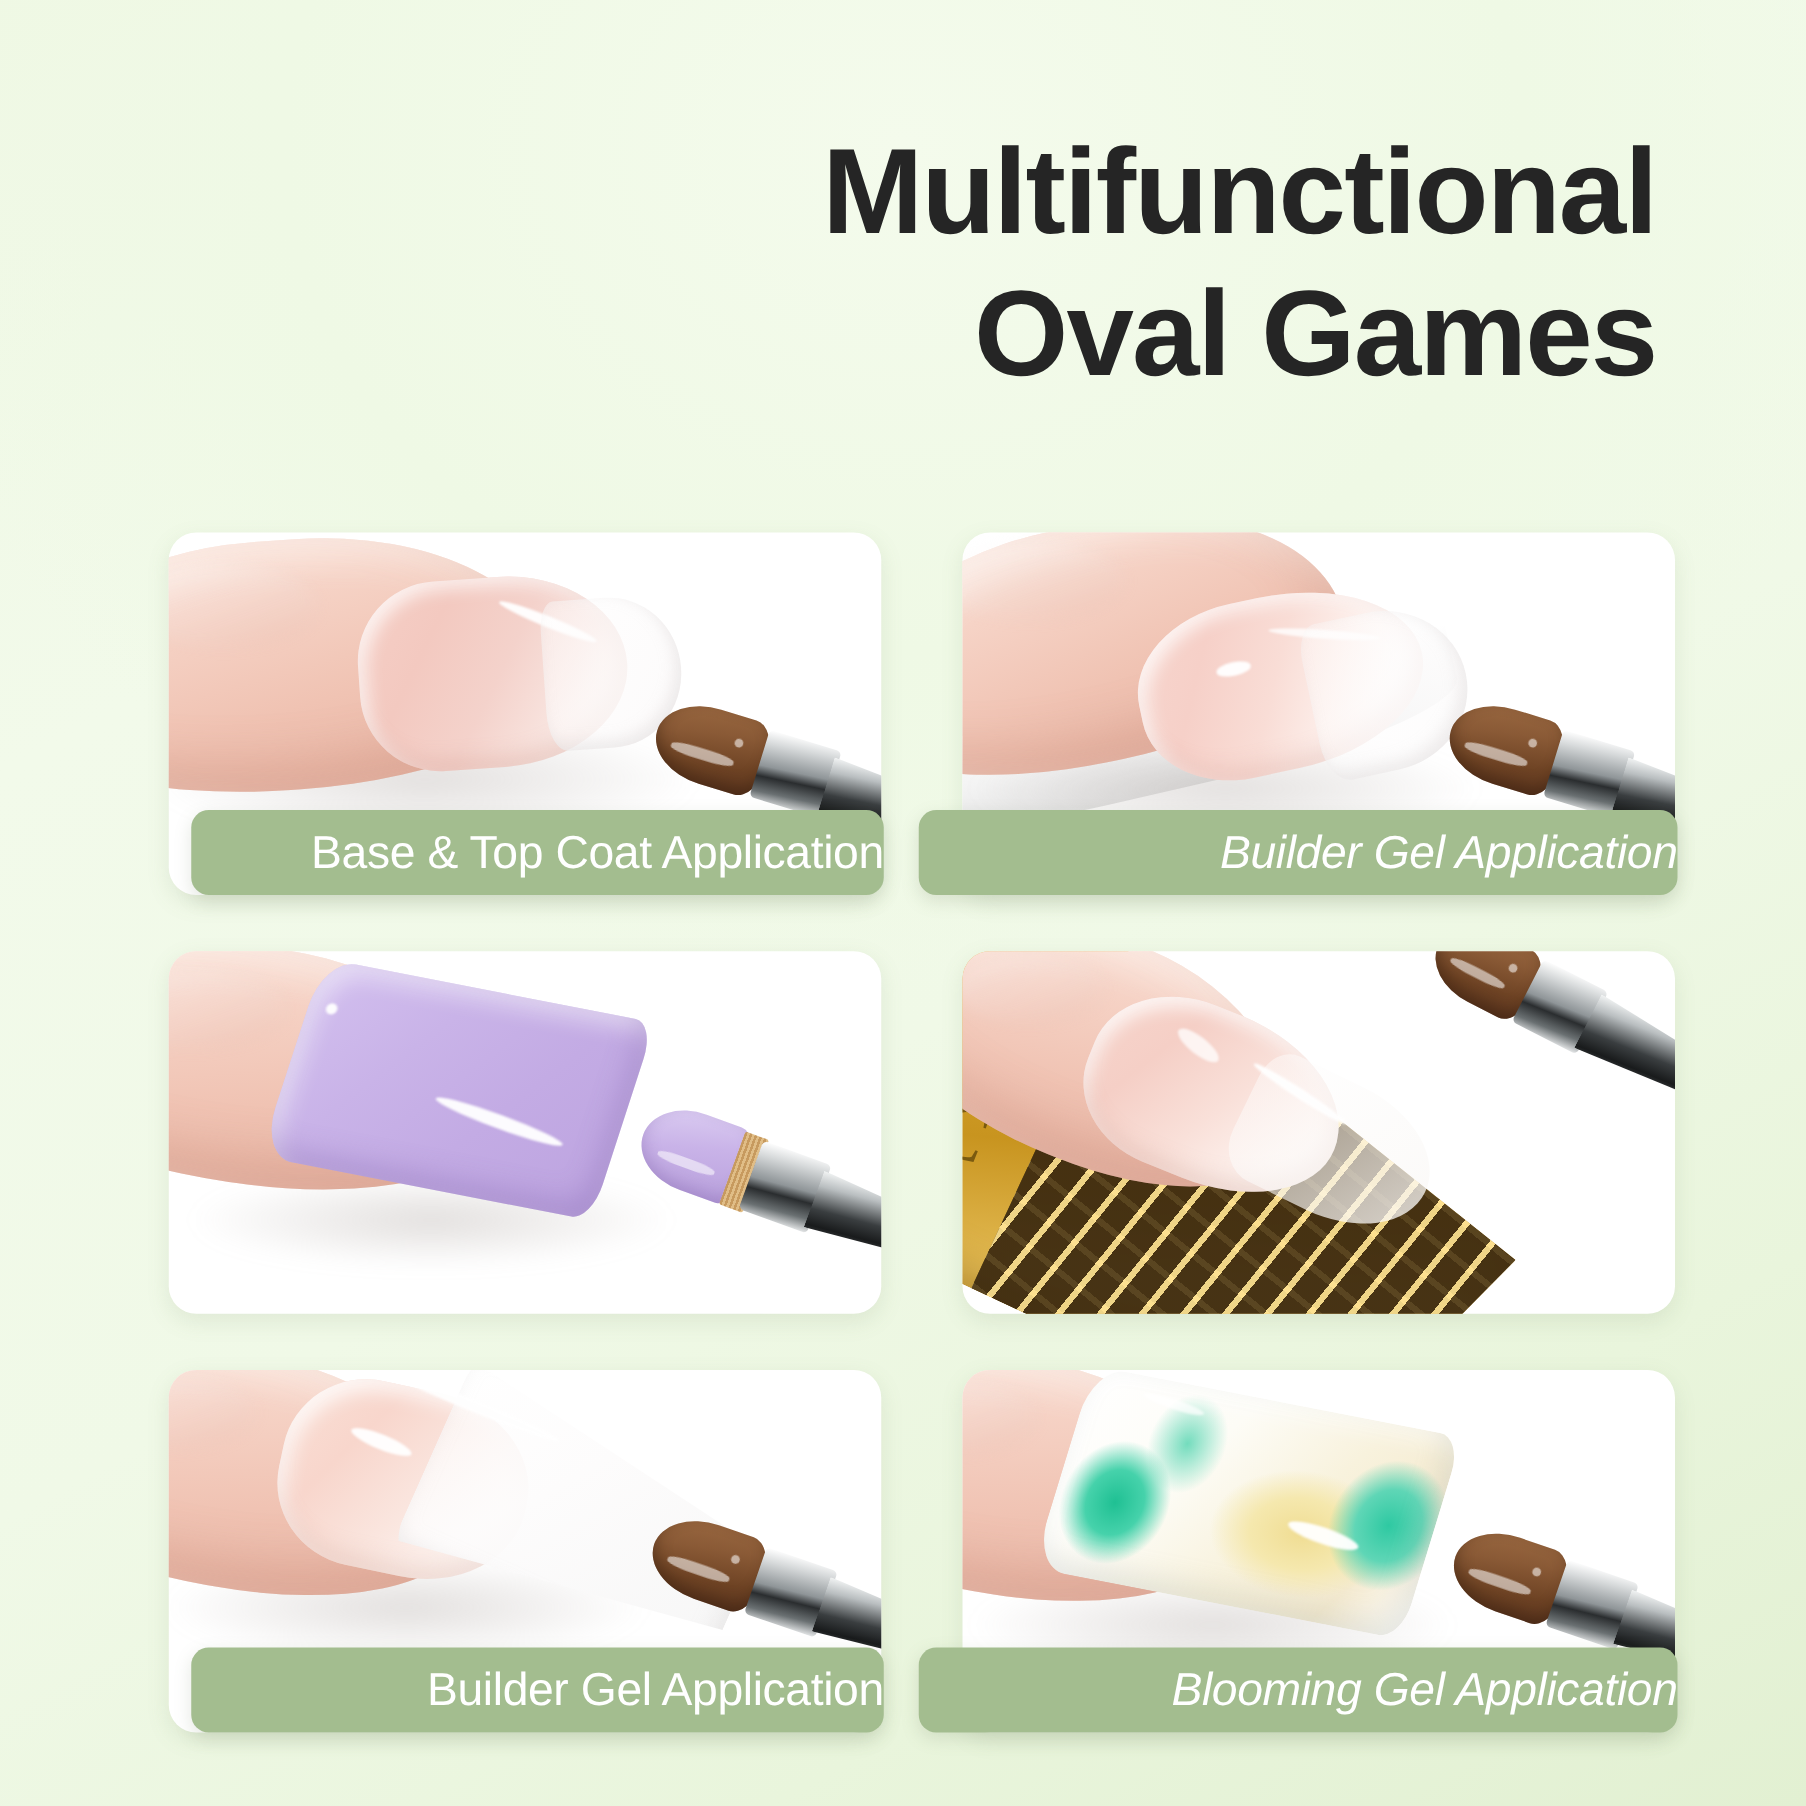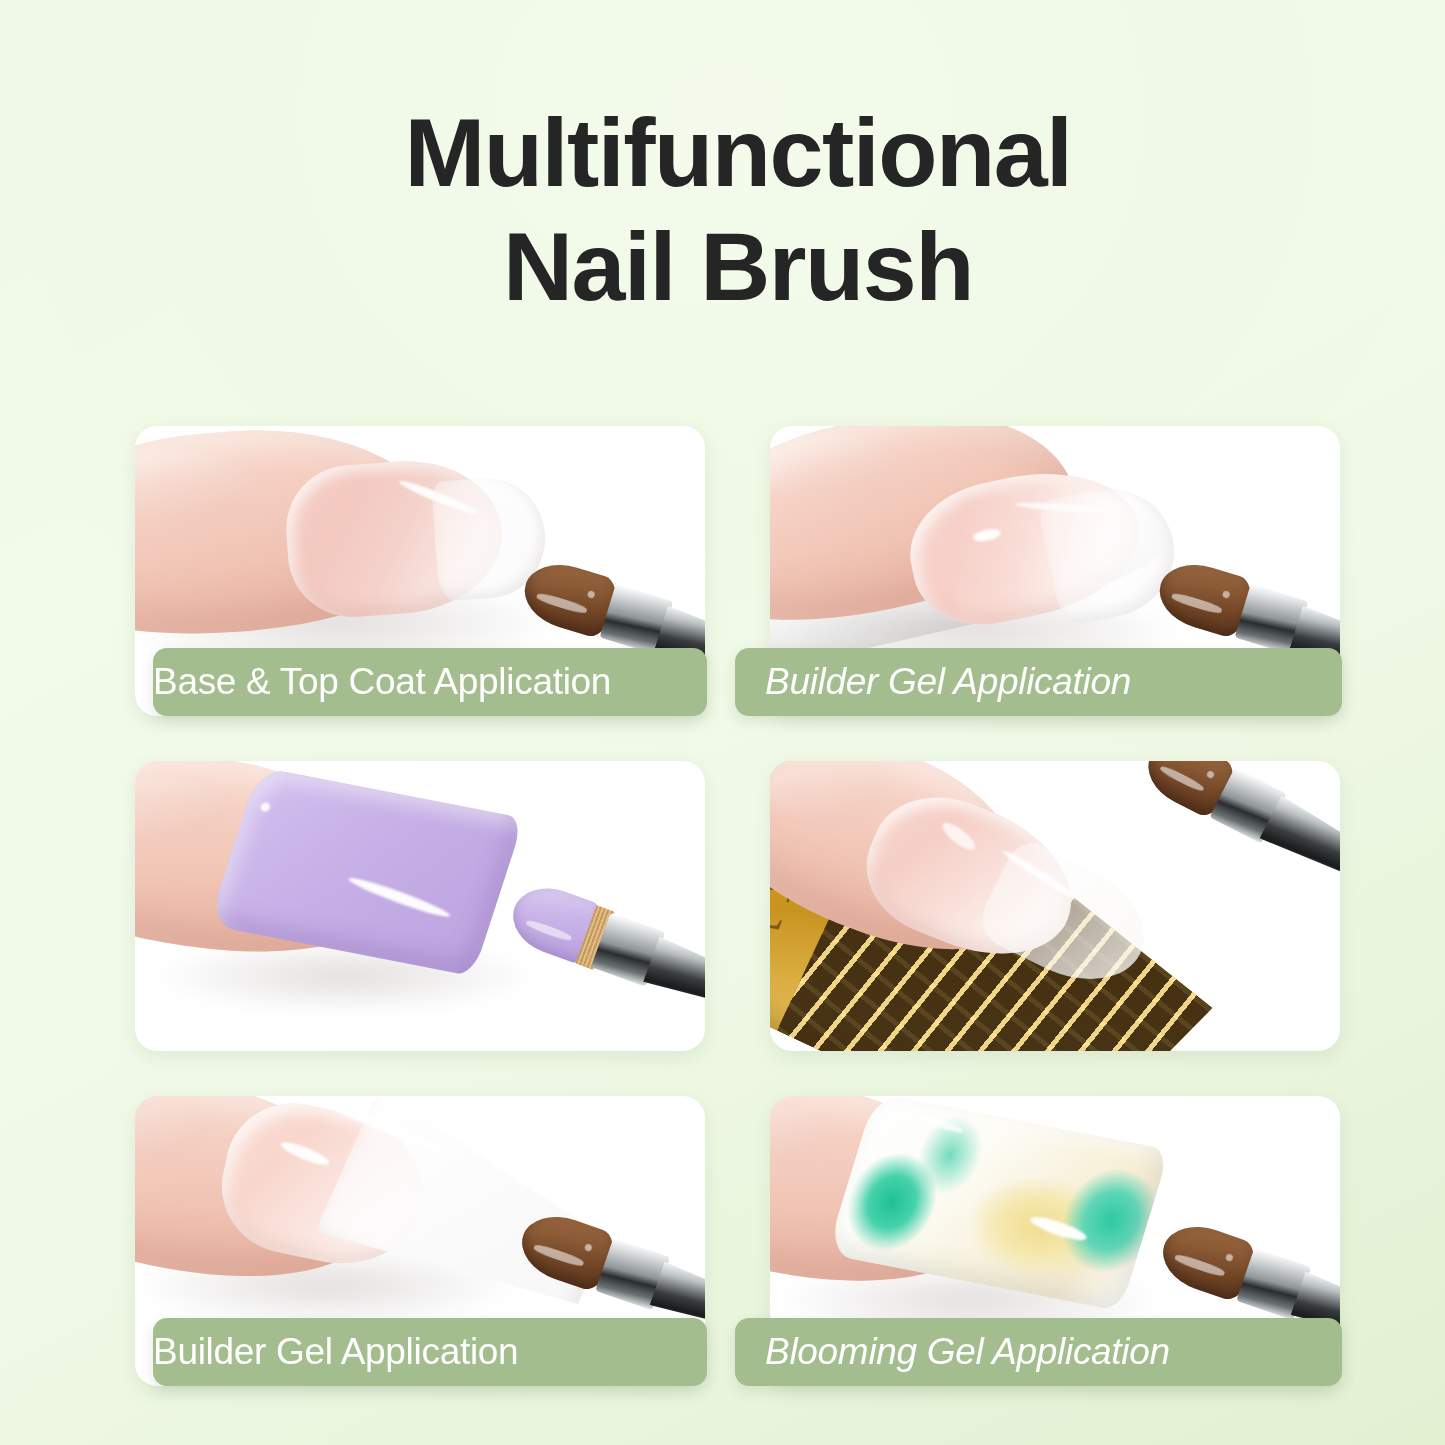--- a/index.html
+++ b/index.html
@@ -12,21 +12,21 @@
 
   #page {
     position:relative;
     width:1445px; height:1445px;
     background:
       radial-gradient(ellipse 1100px 900px at 50% 8%, #f4fbec 0%, #eff9e5 45%, rgba(239,249,229,0) 75%),
       linear-gradient(152deg, #eff8e4 0%, #f2faea 28%, #f0f9e7 55%, #e9f5dc 80%, #e2f0d2 100%);
   }
 
   
-  .header { position:absolute; left:0; right:0; top:96px; text-align:center;margin-left:31px; }
+  .header { position:absolute; left:0; right:0; top:96px; text-align:right;margin-left:31px; }
 
   .title {
     font-size:97px;
     font-weight:bold;
     line-height:1.18;
     color:#252525;
     letter-spacing:-1.5px;
     padding:0 120px;
   }
   .title-line { display:block; }
@@ -73,21 +73,22 @@
     z-index:6;
     overflow:hidden;
   }
   .band-text {
     color:#ffffff;
     font-size:37px;
     font-weight:400;
     letter-spacing:-0.3px;
     white-space:nowrap;
     width:100%;
-    text-align:left;
+    text-align:right;
+    margin-left:38px;
   }
 
   
   .col-left .band  { left:18px;  right:-2px; }
   
   .col-right .band { left:-35px; right:-2px;font-style:italic; }
   .col-right .band-text { padding-left:30px; }
 
   
   .scene { position:absolute; inset:0; }
@@ -154,21 +155,21 @@
   }
 </style>
 </head>
 <body>
 
 <div id="page">
 
   <div class="header">
     <h1 class="title">
       <span class="title-line">Multifunctional</span>
-      <span class="title-line">Nail Brush</span>
+      <span class="title-line">Oval Games</span>
     </h1>
   </div>
 
   <div class="grid">
 
     <div class="card col-left">
       <div class="photo">
         <div class="scene">
           <div class="surface-shadow" style="left:-10px;top:150px;width:430px;height:95px;"></div>
           <div class="finger" style="left:-120px;top:6px;width:430px;height:200px;transform:rotate(-4deg);"></div>

